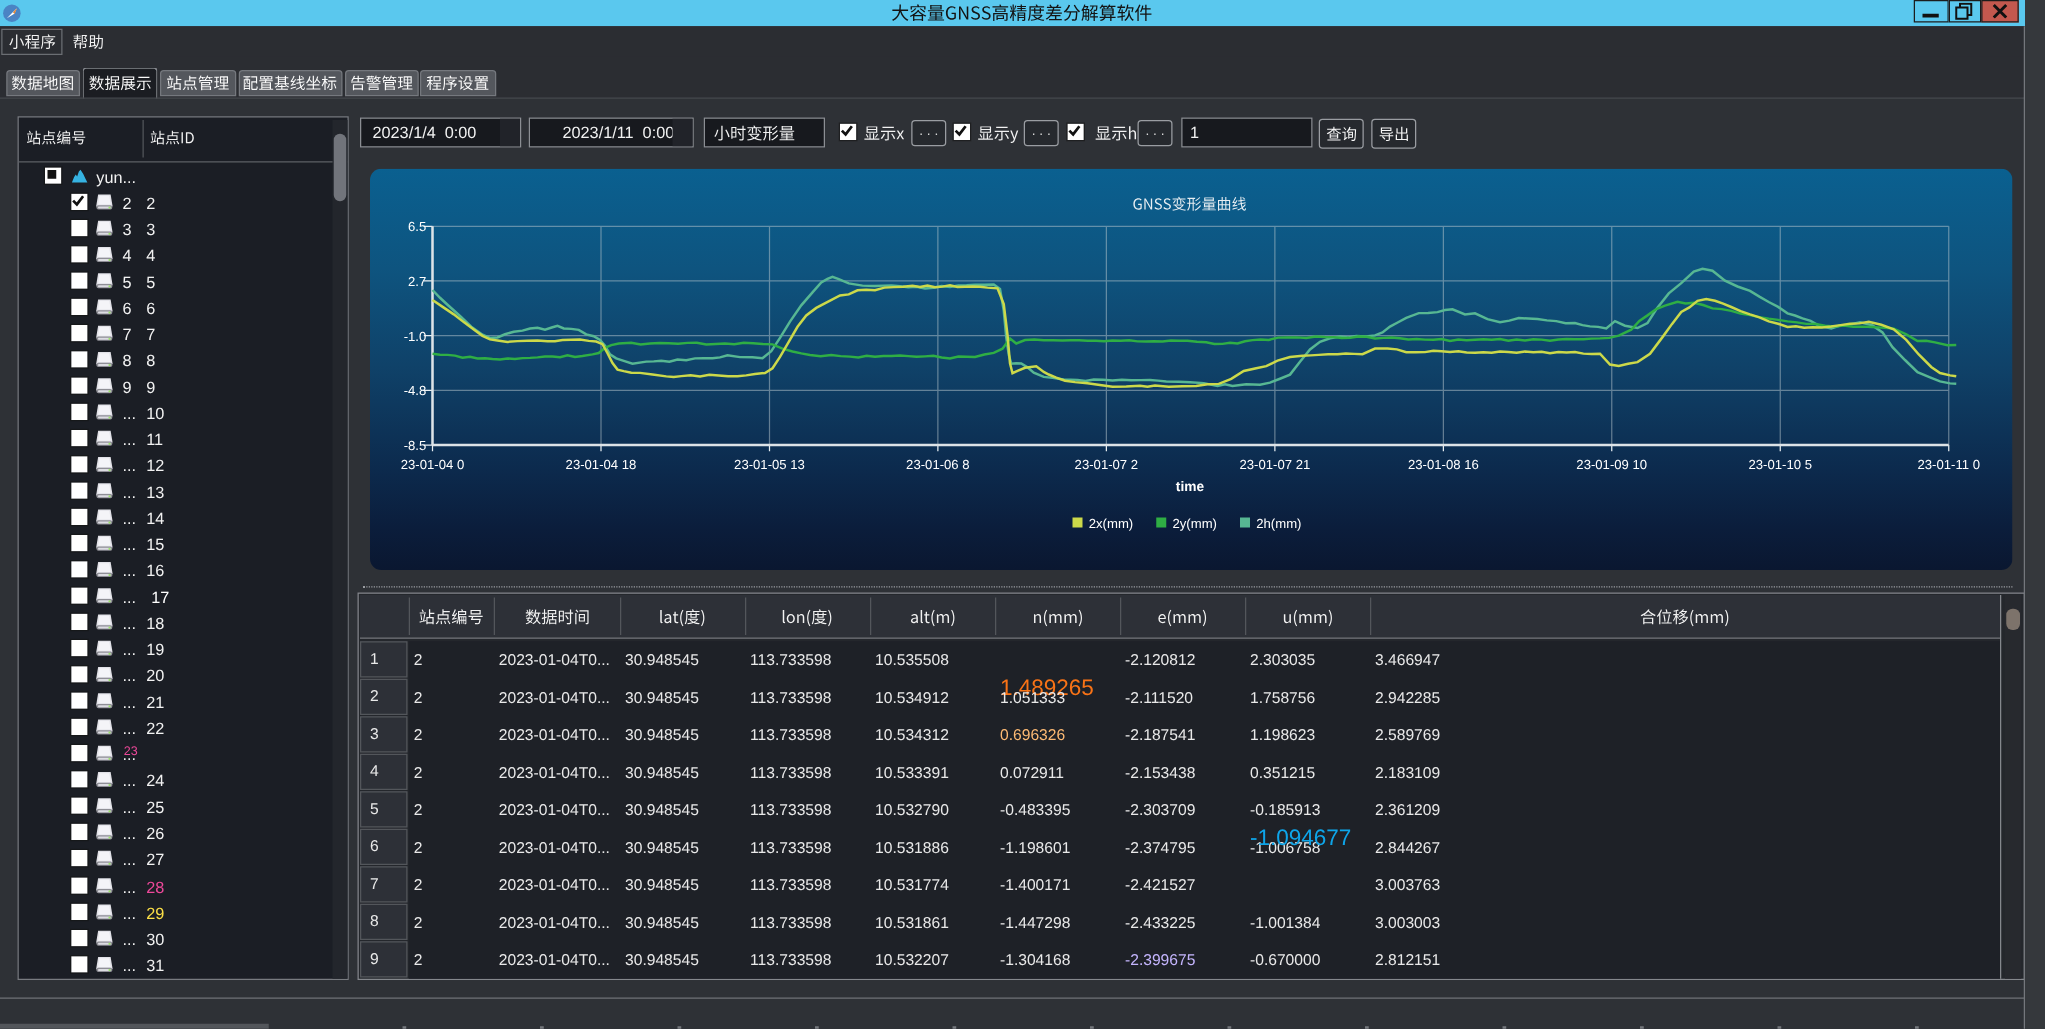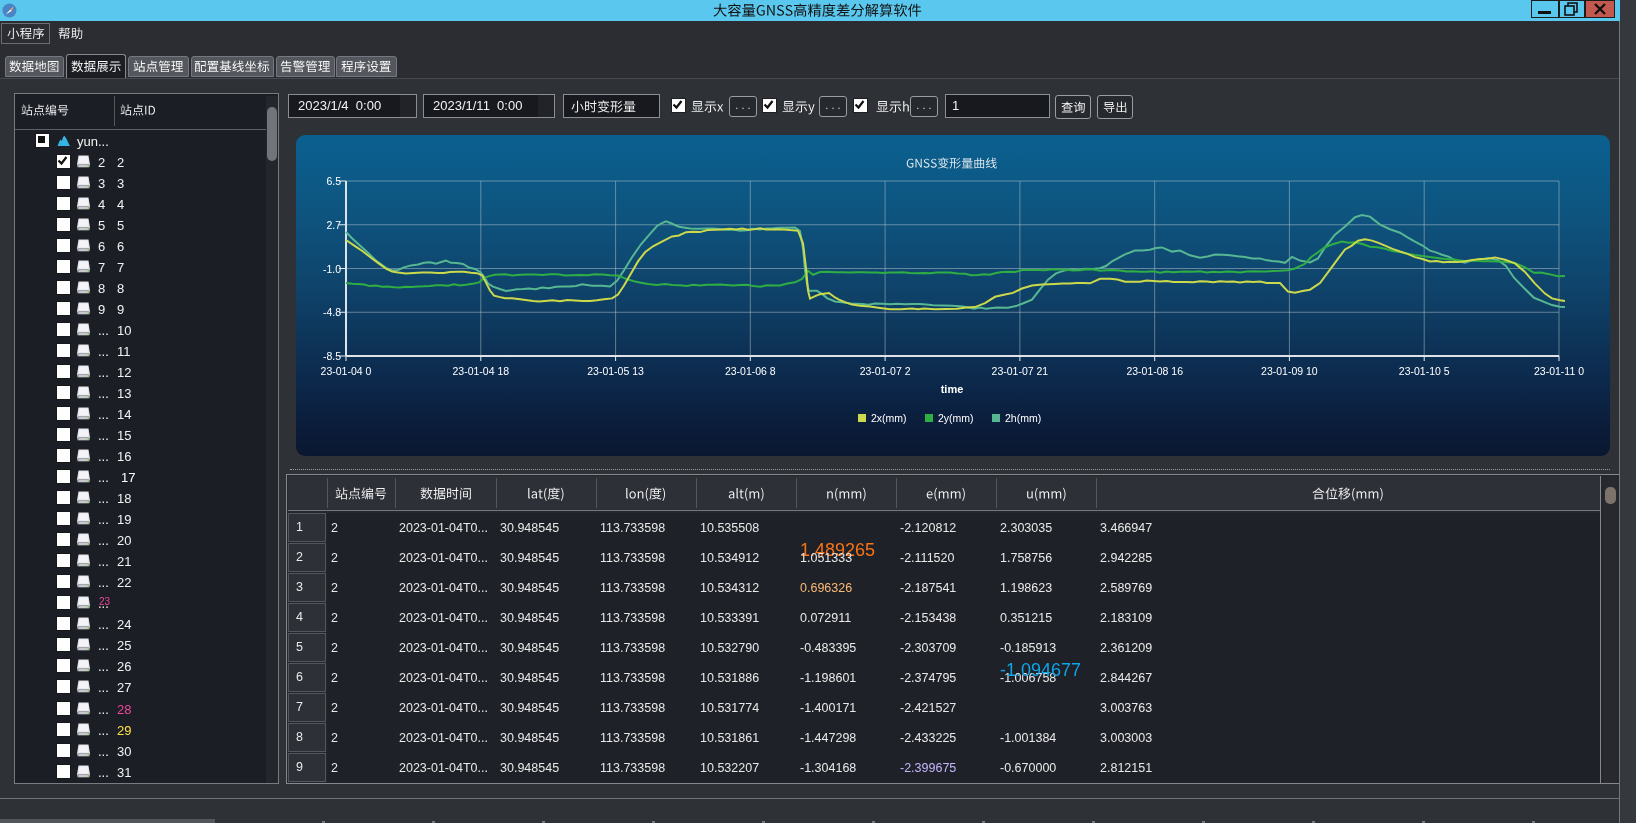--- a/index.html
+++ b/index.html
@@ -373,21 +373,21 @@
       <path d="M2.5 0.5 H12.5 L14 9.5 Q14 11 12.5 11 H2.5 Q1 11 1 9.5 Z" fill="#e2e2e8"></path>
       <path d="M3.5 1.5 H11.5 L12.5 8.5 H2.5 Z" fill="#f4f4f8"></path>
       <rect x="1.2" y="9.2" width="12.6" height="3.4" rx="1.4" fill="#8f8f96"></rect>
       <rect x="2.4" y="10.2" width="10.2" height="1.5" rx="0.7" fill="#dcdce2"></rect>
       <circle cx="11.6" cy="11" r="0.9" fill="#9adf6a"></circle>
     </svg>
     <div class="abs" style="left:98px;top:765px;color:#f2f2f2;font-size:13px">...</div>
     <div class="abs" style="left:117px;top:765px;color:#f2f2f2;font-size:13px">31</div>
     <div class="ctl" style="left:288px;top:94px;width:129px;height:24px;line-height:22px;padding-left:9px;white-space:pre">2023/1/4  0:00</div>
     <div class="abs" style="left:400px;top:95px;width:16px;height:22px;background:#212329"></div>
-    <div class="ctl" style="left:423px;top:94px;width:132px;height:24px;line-height:22px;padding-left:9px;white-space:pre">2023/1/11  0:00</div>
+    <div class="ctl" style="left:423px;top:94px;width:132px;height:24px;line-height:22px;padding-left:26px;white-space:pre">2023/1/11  0:00</div>
     <div class="abs" style="left:538px;top:95px;width:16px;height:22px;background:#212329"></div>
     <div class="ctl" style="left:563px;top:94px;width:97px;height:24px"></div>
     <svg style="position:absolute;left:571.0px;top:99.6px;overflow:visible" width="67" height="14">
       <path fill="#f2f2f2" transform="translate(0 11.4)" d="M6.032 -10.738V-0.312C6.032 -0.052 5.928 0.026 5.668 0.039C5.395 0.052 4.459 0.065 3.51 0.026C3.666 0.299 3.848 0.767 3.913 1.04C5.135 1.053 5.941 1.027 6.422 0.858C6.89 0.702 7.085 0.40299999999999997 7.085 -0.312V-10.738ZM9.165 -7.423C10.283 -5.551 11.336 -3.1199999999999997 11.635 -1.573L12.687999999999999 -2.002C12.35 -3.562 11.245 -5.954 10.100999999999999 -7.774ZM2.626 -7.683C2.3009999999999997 -5.941 1.573 -3.6919999999999997 0.416 -2.314C0.689 -2.197 1.1179999999999999 -1.9629999999999999 1.339 -1.7939999999999998C2.522 -3.2369999999999997 3.2889999999999997 -5.59 3.718 -7.5009999999999994Z M19.162 -5.8759999999999994C19.851 -4.875 20.735 -3.497 21.151 -2.7039999999999997L22.009 -3.198C21.567 -3.9909999999999997 20.67 -5.317 19.968 -6.305ZM17.212 -5.226V-2.262H14.989V-5.226ZM17.212 -6.0969999999999995H14.989V-8.943999999999999H17.212ZM14.053 -9.828V-0.325H14.989V-1.378H18.122V-9.828ZM22.932000000000002 -10.854999999999999V-8.32H18.72V-7.358H22.932000000000002V-0.429C22.932000000000002 -0.16899999999999998 22.828 -0.078 22.567999999999998 -0.078C22.282 -0.052 21.32 -0.052 20.306 -0.091C20.448999999999998 0.19499999999999998 20.605 0.637 20.67 0.9099999999999999C21.97 0.9099999999999999 22.802 0.8969999999999999 23.27 0.728C23.738 0.572 23.92 0.286 23.92 -0.429V-7.358H25.506V-8.32H23.92V-10.854999999999999Z M28.899 -8.177C28.509 -7.254 27.859 -6.318 27.144 -5.694C27.365 -5.577 27.729 -5.317 27.911 -5.161C28.6 -5.85 29.341 -6.89 29.77 -7.943ZM34.983 -7.683C35.775999999999996 -6.941999999999999 36.725 -5.85 37.193 -5.148L37.96 -5.654999999999999C37.504999999999995 -6.3309999999999995 36.556 -7.3709999999999996 35.711 -8.099ZM31.616 -10.802999999999999C31.85 -10.439 32.11 -9.971 32.278999999999996 -9.594H26.91V-8.722999999999999H30.511V-4.771H31.486V-8.722999999999999H33.488V-4.784H34.463V-8.722999999999999H38.09V-9.594H33.371C33.202 -9.997 32.851 -10.607999999999999 32.552 -11.036999999999999ZM27.729 -4.407V-3.536H28.769C29.458 -2.509 30.394 -1.664 31.512 -0.975C30.056 -0.38999999999999996 28.379 -0.013 26.676 0.208C26.845 0.416 27.079 0.819 27.157 1.066C29.029 0.767 30.875 0.286 32.487 -0.442C34.021 0.312 35.854 0.8059999999999999 37.869 1.066C37.986 0.8059999999999999 38.22 0.429 38.428 0.208C36.595 0.013 34.918 -0.377 33.488 -0.962C34.84 -1.7289999999999999 35.958 -2.73 36.699 -4.0169999999999995L36.075 -4.446L35.906 -4.407ZM29.848 -3.536H35.217C34.554 -2.678 33.605 -1.976 32.5 -1.417C31.408 -1.9889999999999999 30.511 -2.691 29.848 -3.536Z M49.998 -10.712C49.192 -9.658999999999999 47.71 -8.554 46.462 -7.93C46.709 -7.747999999999999 46.995 -7.462 47.164 -7.241C48.49 -7.968999999999999 49.946 -9.139 50.908 -10.334999999999999ZM50.375 -7.124C49.504 -5.992999999999999 47.931 -4.8229999999999995 46.592 -4.147C46.839 -3.952 47.125 -3.653 47.294 -3.4579999999999997C48.685 -4.225 50.257999999999996 -5.486 51.259 -6.76ZM50.674 -3.614C49.699 -1.9889999999999999 47.853 -0.5459999999999999 45.916 0.247C46.176 0.45499999999999996 46.462 0.7929999999999999 46.618 1.027C48.62 0.104 50.479 -1.4429999999999998 51.584 -3.25ZM44.252 -9.203999999999999V-5.837H42.159V-9.203999999999999ZM39.533 -5.837V-4.927H41.223C41.171 -2.9899999999999998 40.885 -1.079 39.481 0.46799999999999997C39.715 0.598 40.053 0.9099999999999999 40.209 1.1179999999999999C41.769 -0.585 42.094 -2.743 42.146 -4.927H44.252V1.027H45.214V-4.927H46.618V-5.837H45.214V-9.203999999999999H46.449V-10.113999999999999H39.754V-9.203999999999999H41.236V-5.837Z M55.25 -8.645H61.711V-7.93H55.25ZM55.25 -9.918999999999999H61.711V-9.216999999999999H55.25ZM54.301 -10.504V-7.345H62.686V-10.504ZM52.676 -6.786V-6.045H64.337V-6.786ZM54.99 -3.549H58.006V-2.795H54.99ZM58.955 -3.549H62.101V-2.795H58.955ZM54.99 -4.849H58.006V-4.1209999999999996H54.99ZM58.955 -4.849H62.101V-4.1209999999999996H58.955ZM52.611 -0.039V0.715H64.41499999999999V-0.039H58.955V-0.7929999999999999H63.349000000000004V-1.482H58.955V-2.197H63.063V-5.46H54.067V-2.197H58.006V-1.482H53.703V-0.7929999999999999H58.006V-0.039Z"></path>
     </svg>
     <div class="cb" style="left:672px;top:99px">
       <svg width="11" height="11" style="position:absolute;left:0;top:0">
         <path d="M1.5 5.5 L4.5 8.5 L9.5 2" stroke="#111" stroke-width="2.2" fill="none"></path>
       </svg>
     </div>

